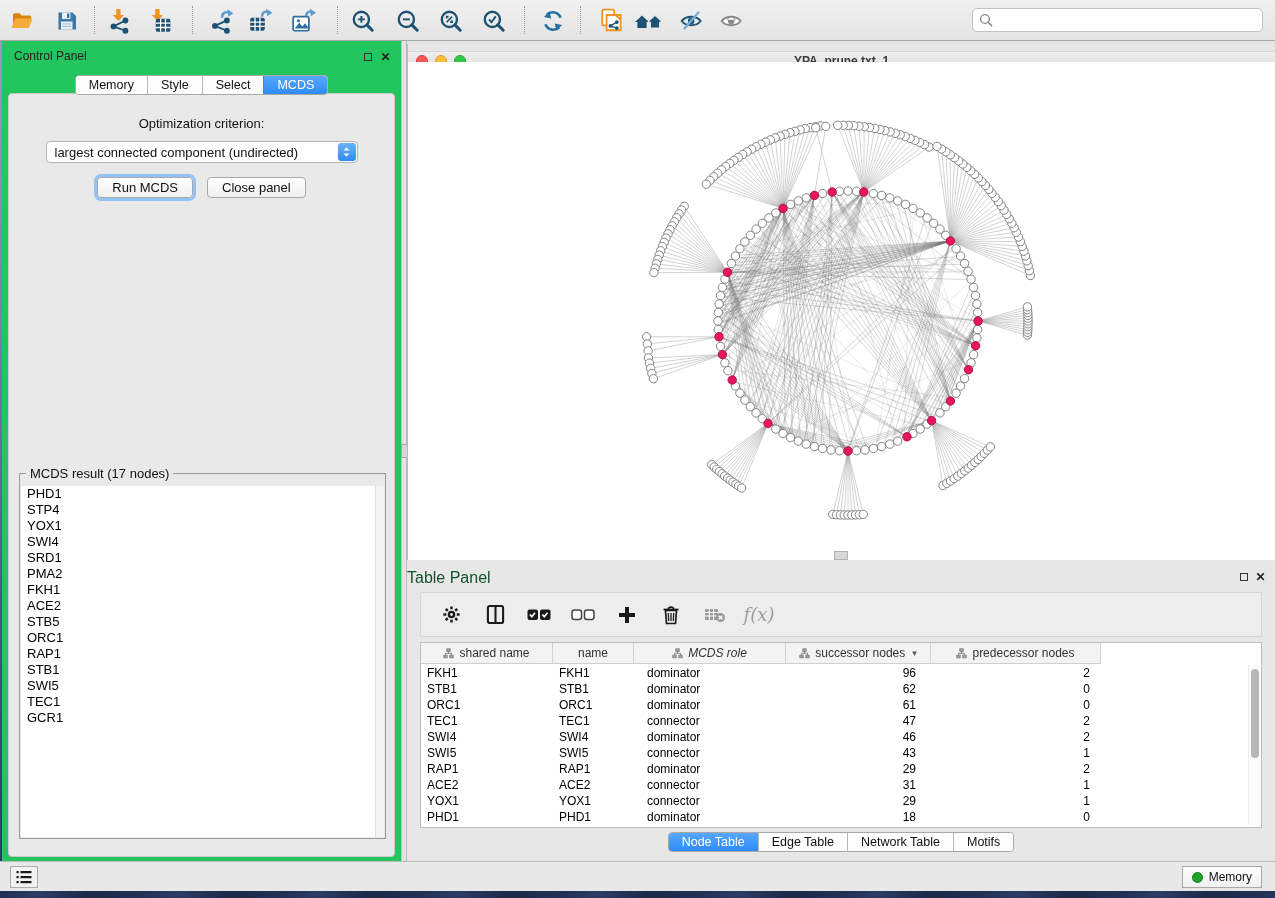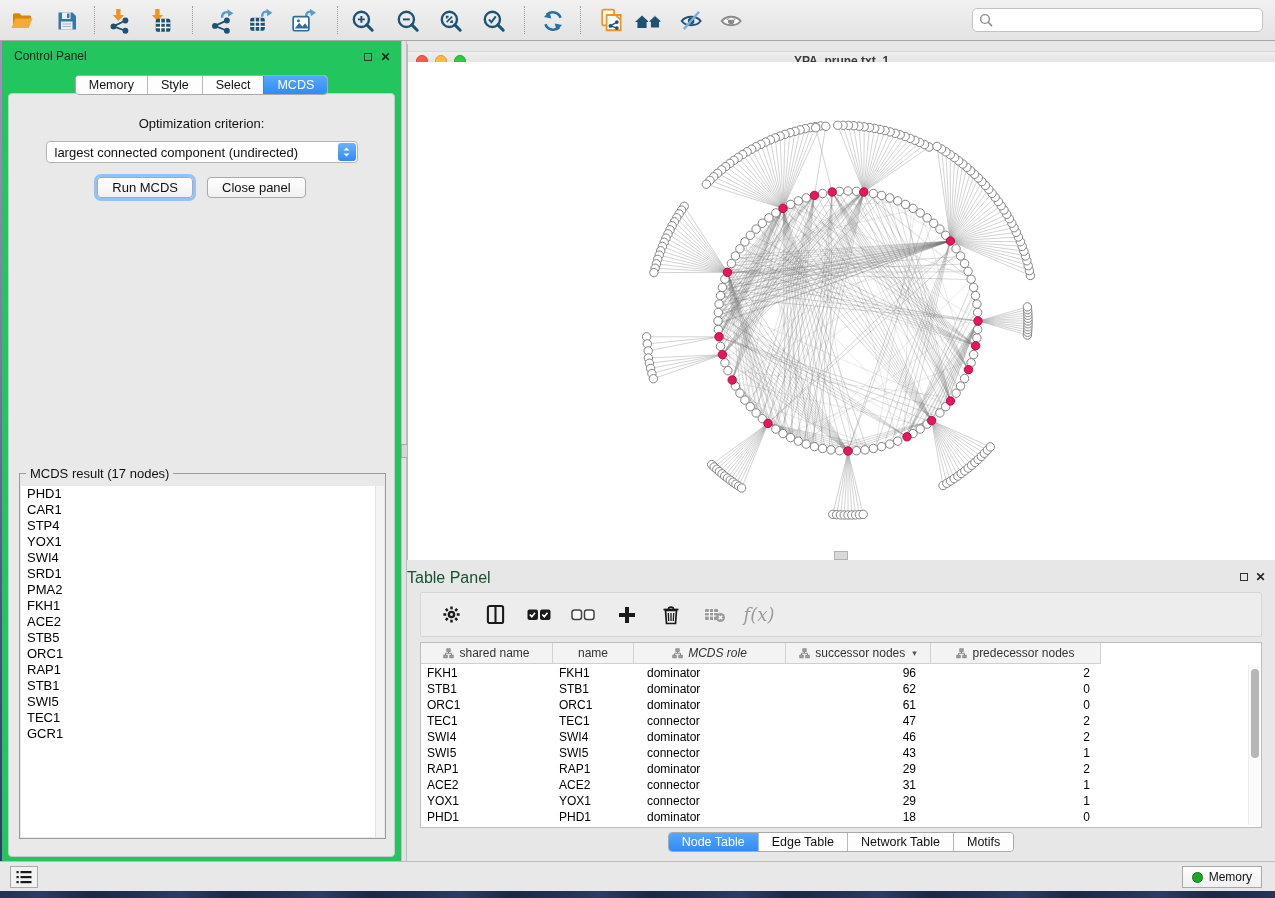--- a/index.html
+++ b/index.html
@@ -272,21 +272,20 @@
         </span>
       </div>
       <div class="btn-row">
         <div class="btn focused">Run MCDS</div>
         <div class="btn">Close panel</div>
       </div>
       <div class="fieldset">
         <div class="legend">MCDS result (17 nodes)</div>
         <div class="mcds-list" id="mcds-list">
             <div class="mcds-item">PHD1</div>
-            <div class="mcds-item">CAR1</div>
             <div class="mcds-item">STP4</div>
             <div class="mcds-item">YOX1</div>
             <div class="mcds-item">SWI4</div>
             <div class="mcds-item">SRD1</div>
             <div class="mcds-item">PMA2</div>
             <div class="mcds-item">FKH1</div>
             <div class="mcds-item">ACE2</div>
             <div class="mcds-item">STB5</div>
             <div class="mcds-item">ORC1</div>
             <div class="mcds-item">RAP1</div>

